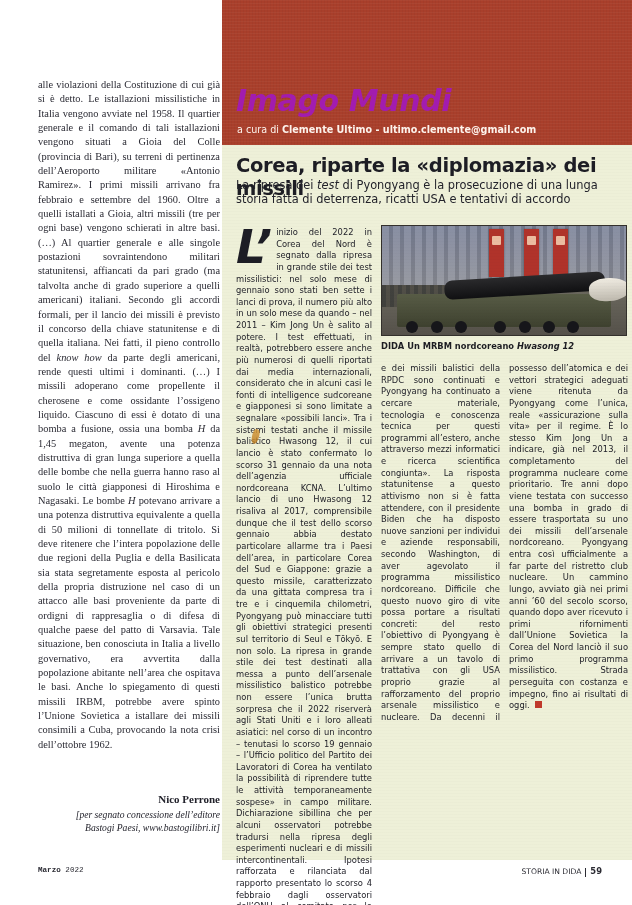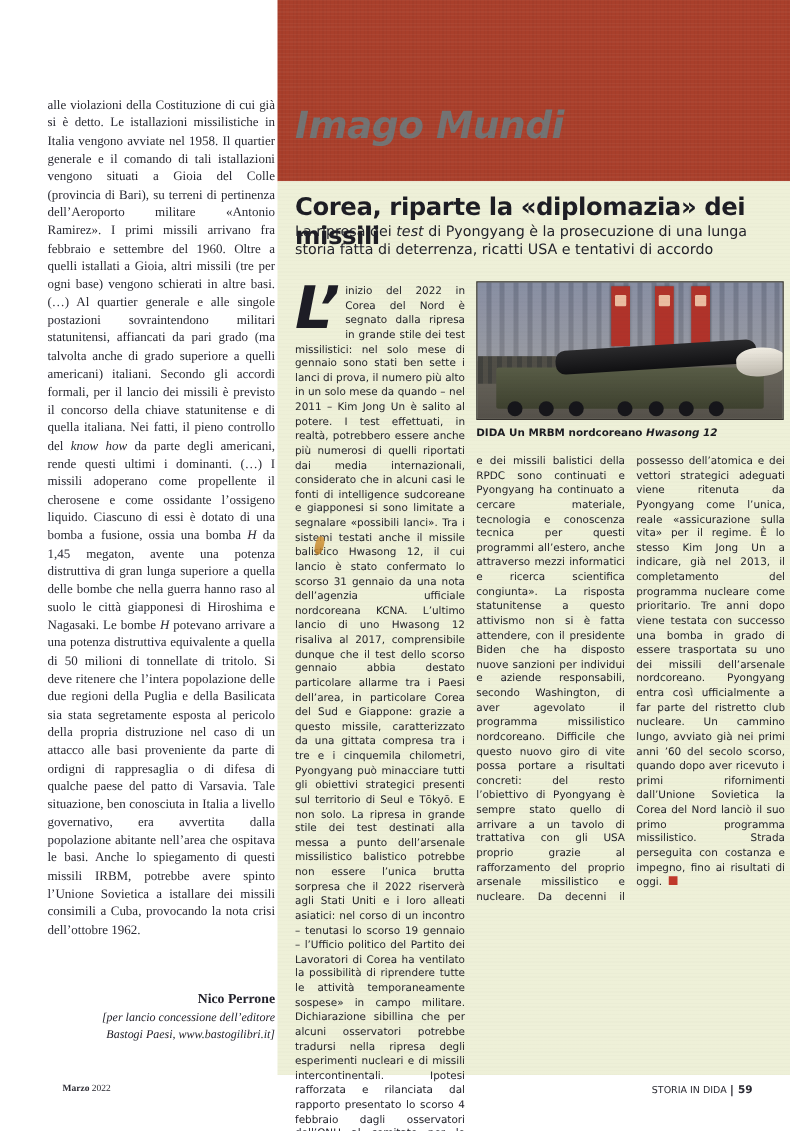--- a/index.html
+++ b/index.html
@@ -40,21 +40,21 @@
     background:
       repeating-linear-gradient(0deg,rgba(255,255,255,.035) 0 1px,rgba(0,0,0,0) 1px 3px),
       repeating-linear-gradient(90deg,rgba(0,0,0,.03) 0 1px,rgba(0,0,0,0) 1px 3px);
     pointer-events:none;
   }
   .banner-title{
     position:absolute;left:236px;top:86px;
     font-family:"DejaVu Sans",sans-serif;
     font-style:italic;font-weight:bold;
     font-size:30px;letter-spacing:-.4px;
-    color:#737373;line-height:1;
+    color:#a21caf;line-height:1;
     z-index:2;
   }
   .banner-sub{
     position:absolute;left:237px;top:124px;
     font-family:"DejaVu Sans",sans-serif;
     font-size:9.6px;color:#fdf3ec;z-index:2;white-space:nowrap;
   }
   .banner-sub .b{font-weight:bold;}
 
   
@@ -154,22 +154,22 @@
   
   .pen-mark{
     position:absolute;left:252px;top:429px;width:7px;height:15px;
     background:linear-gradient(160deg,#d79b3c,#b87a22);
     border-radius:40% 40% 50% 50%;
     transform:rotate(14deg);opacity:.85;
   }
 
   
   .footer-left{
-    position:absolute;left:50px;top:866px;
-    font-family:Liberation Serif, serif;
+    position:absolute;left:38px;top:866px;
+    font-family:Liberation Mono, monospace;
     font-size:7.6px;font-weight:bold;color:#2b2b33;
   }
   .footer-left .yr{font-weight:normal;}
   .footer-right{
     position:absolute;right:30px;top:866px;
     font-family:"DejaVu Sans",sans-serif;
     font-size:7.6px;color:#2b2b33;white-space:nowrap;
   }
   .footer-right .rule{
     display:inline-block;width:1px;height:9px;background:#2b2b33;
@@ -182,27 +182,30 @@
 
 <div class="page">
 
   <div class="left-col">
     <p><span>alle violazioni della Costituzione di cui già si è detto. Le istallazioni missilistiche in Italia vengono avviate nel 1958. Il quartier generale e il comando di tali istallazioni vengono situati a Gioia del Colle (provincia di Bari), su terreni di pertinenza dell’Aeroporto militare «Antonio Ramirez». I primi missili arrivano fra febbraio e settembre del 1960. Oltre a quelli istallati a Gioia, altri missili (tre per ogni base) vengono schierati in altre basi. (…) Al quartier generale e alle singole postazioni sovraintendono militari statunitensi, affiancati da pari grado (ma talvolta anche di grado superiore a quelli americani) italiani. Secondo gli accordi formali, per il lancio dei missili è previsto il concorso della chiave statunitense e di quella italiana. Nei fatti, il pieno controllo del </span><em>know how</em><span> da parte degli americani, rende questi ultimi i dominanti. (…) I missili adoperano come propellente il cherosene e come ossidante l’ossigeno liquido. Ciascuno di essi è dotato di una bomba a fusione, ossia una bomba </span><em>H</em><span> da 1,45 megaton, avente una potenza distruttiva di gran lunga superiore a quella delle bombe che nella guerra hanno raso al suolo le città giapponesi di Hiroshima e Nagasaki. Le bombe </span><em>H</em><span> potevano arrivare a una potenza distruttiva equivalente a quella di 50 milioni di tonnellate di tritolo. Si deve ritenere che l’intera popolazione delle due regioni della Puglia e della Basilicata sia stata segretamente esposta al pericolo della propria distruzione nel caso di un attacco alle basi proveniente da parte di ordigni di rappresaglia o di difesa di qualche paese del patto di Varsavia. Tale situazione, ben conosciuta in Italia a livello governativo, era avvertita dalla popolazione abitante nell’area che ospitava le basi. Anche lo spiegamento di questi missili IRBM, potrebbe avere spinto l’Unione Sovietica a istallare dei missili consimili a Cuba, provocando la nota crisi dell’ottobre 1962.</span></p>
   </div>
 
   <div class="byline">
     <div class="author">Nico Perrone</div>
     <div class="credit">
-      <span>[per lancio concessione dell’editore</span><br>
+      <span>[per segnato concessione dell’editore</span><br>
       <span>Bastogi Paesi, www.bastogilibri.it]</span>
     </div>
   </div>
 
   <div class="banner"></div>
   <div class="banner-title">Imago Mundi</div>
+  <div class="banner-sub">
+    <span>a cura di </span><span class="b">Clemente Ultimo</span><span class="b"> - </span><span class="b">ultimo.clemente@gmail.com</span>
+  </div>
 
   <div class="panel">
 
     <div class="headline">Corea, riparte la «diplomazia» dei missili</div>
 
     <div class="standfirst">
       <span>La ripresa dei </span><em>test</em><span> di Pyongyang è la prosecuzione di una lunga storia fatta di deterrenza, ricatti USA e tentativi di accordo</span>
     </div>
 
     <div class="photo-wrap">

